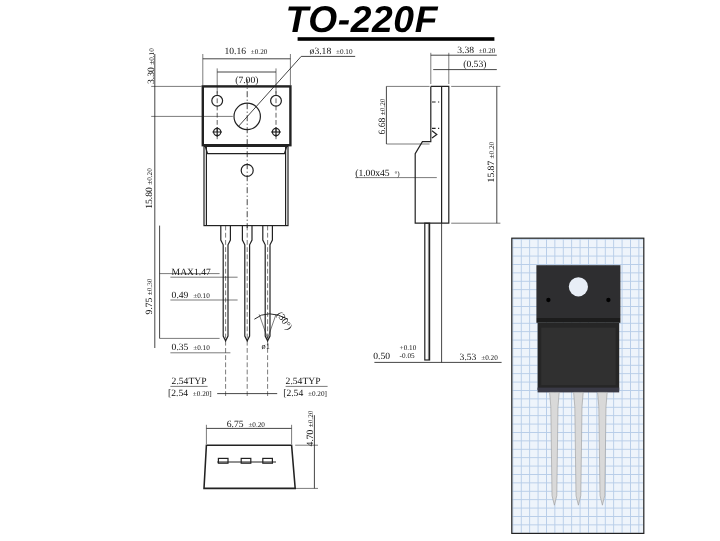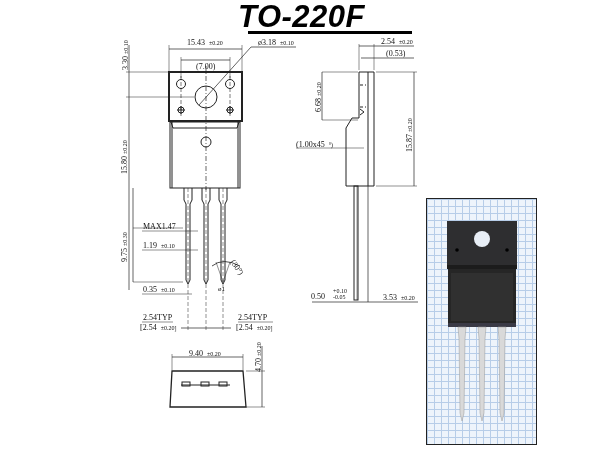--- a/index.html
+++ b/index.html
@@ -84,30 +84,30 @@
       <line x1="126" y1="250" x2="182" y2="250" stroke-width="0.5"></line>
       <line x1="126" y1="294" x2="176" y2="294" stroke-width="0.5"></line>
 
       <line x1="126" y1="322" x2="157" y2="322" stroke-width="0.5"></line>
       <line x1="222" y1="322" x2="257" y2="322" stroke-width="0.5"></line>
       <line x1="165" y1="328" x2="215" y2="328" stroke-width="0.7"></line>
     </g>
     <text x="202" y="291" font-size="7" fill="#111">ø1</text>
   </svg>
 
-  <div class="lbl" style="left:171px;top:38px"><span>15.43</span>&nbsp;&nbsp;<span class="tol">±0.20</span></div>
+  <div class="lbl" style="left:171px;top:38px"><span>10.16</span>&nbsp;&nbsp;<span class="tol">±0.20</span></div>
   <div class="lbl" style="left:180px;top:62px">(7.00)</div>
   <div class="lbl" style="left:242px;top:38px"><span>ø3.18</span>&nbsp;&nbsp;<span class="tol">±0.10</span></div>
 
   <div class="vlbl" style="left:105px;top:70px"><span>3.30</span> <span class="tol">±0.10</span></div>
   <div class="vlbl" style="left:104px;top:174px"><span>15.80</span> <span class="tol">±0.20</span></div>
   <div class="vlbl" style="left:104px;top:262px"><span>9.75</span> <span class="tol">±0.30</span></div>
 
   <div class="lbl" style="left:127px;top:222px">MAX1.47</div>
-  <div class="lbl" style="left:127px;top:241px"><span>1.19</span>&nbsp;&nbsp;<span class="tol">±0.10</span></div>
+  <div class="lbl" style="left:127px;top:241px"><span>0.49</span>&nbsp;&nbsp;<span class="tol">±0.10</span></div>
   <div class="lbl" style="left:127px;top:285px"><span>0.35</span>&nbsp;&nbsp;<span class="tol">±0.10</span></div>
   <div class="lbl" style="left:220px;top:258px;transform:rotate(55deg);transform-origin:left top;">(30°)</div>
 
   <div class="lbl" style="left:127px;top:313px">2.54TYP</div>
   <div class="lbl" style="left:124px;top:323px"><span>[2.54</span>&nbsp;&nbsp;<span class="tol">±0.20]</span></div>
   <div class="lbl" style="left:222px;top:313px">2.54TYP</div>
   <div class="lbl" style="left:220px;top:323px"><span>[2.54</span>&nbsp;&nbsp;<span class="tol">±0.20]</span></div>
 
   <svg style="position:absolute;left:0;top:0" width="600" height="451" viewBox="0 0 600 451">
     <g stroke="#222" fill="none" stroke-width="1">
@@ -130,21 +130,21 @@
       <line x1="306" y1="120" x2="342" y2="120" stroke-width="0.5"></line>
       <line x1="306" y1="72" x2="306" y2="120" stroke-width="0.7"></line>
       <line x1="360" y1="72" x2="401" y2="72" stroke-width="0.5"></line>
       <line x1="360" y1="186" x2="401" y2="186" stroke-width="0.5"></line>
       <line x1="398" y1="72" x2="398" y2="186" stroke-width="0.7"></line>
       <line x1="280" y1="148" x2="348" y2="148" stroke-width="0.5"></line>
       <line x1="296" y1="302" x2="402" y2="302" stroke-width="0.7"></line>
     </g>
   </svg>
 
-  <div class="lbl" style="left:365px;top:37px"><span>2.54</span>&nbsp;&nbsp;<span class="tol">±0.20</span></div>
+  <div class="lbl" style="left:365px;top:37px"><span>3.38</span>&nbsp;&nbsp;<span class="tol">±0.20</span></div>
   <div class="lbl" style="left:370px;top:49px">(0.53)</div>
   <div class="vlbl" style="left:298px;top:112px"><span>6.68</span> <span class="tol">±0.20</span></div>
   <div class="vlbl" style="left:389px;top:152px"><span>15.87</span> <span class="tol">±0.20</span></div>
   <div class="lbl" style="left:280px;top:140px"><span>(1.00x45</span>&nbsp;&nbsp;<span class="tol">°)</span></div>
   <div class="lbl" style="left:295px;top:292px"><span>0.50</span></div>
   <div class="lbl tol" style="left:317px;top:288px;line-height:6px"><span>+0.10</span><br><span>-0.05</span></div>
   <div class="lbl" style="left:367px;top:293px"><span>3.53</span>&nbsp;&nbsp;<span class="tol">±0.20</span></div>
 
   <svg style="position:absolute;left:0;top:0" width="600" height="451" viewBox="0 0 600 451">
     <g stroke="#222" fill="none" stroke-width="1">
@@ -154,21 +154,21 @@
       <rect x="185" y="382" width="8" height="4"></rect>
       <rect x="203" y="382" width="8" height="4"></rect>
       <line x1="156" y1="357" x2="227" y2="357" stroke-width="0.7"></line>
       <line x1="156" y1="354" x2="156" y2="370" stroke-width="0.5"></line>
       <line x1="227" y1="354" x2="227" y2="370" stroke-width="0.5"></line>
       <line x1="230" y1="371" x2="249" y2="371" stroke-width="0.5"></line>
       <line x1="230" y1="407" x2="249" y2="407" stroke-width="0.5"></line>
       <line x1="246" y1="346" x2="246" y2="407" stroke-width="0.7"></line>
     </g>
   </svg>
-  <div class="lbl" style="left:173px;top:349px"><span>9.40</span>&nbsp;&nbsp;<span class="tol">±0.20</span></div>
+  <div class="lbl" style="left:173px;top:349px"><span>6.75</span>&nbsp;&nbsp;<span class="tol">±0.20</span></div>
   <div class="vlbl" style="left:238px;top:372px"><span>4.70</span> <span class="tol">±0.20</span></div>
 
   <div class="photo">
     <svg width="109" height="245" viewBox="0 0 109 245">
       <rect x="20" y="22" width="70" height="44" fill="#2e2e30"></rect>
       <circle cx="55" cy="40" r="8" fill="#e8eef6"></circle>
       <circle cx="30" cy="51" r="1.8" fill="#000"></circle>
       <circle cx="80" cy="51" r="1.8" fill="#000"></circle>
       <rect x="20" y="66" width="70" height="4" fill="#1c1c1c"></rect>
       <rect x="21" y="70" width="68" height="56" fill="#262626"></rect>

